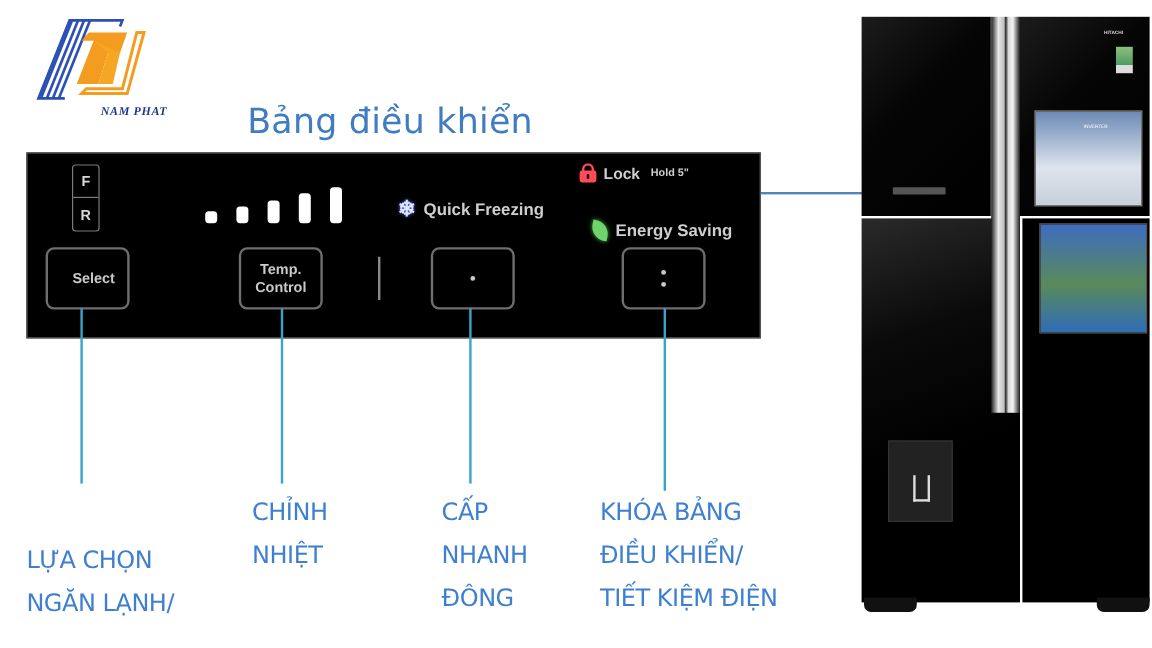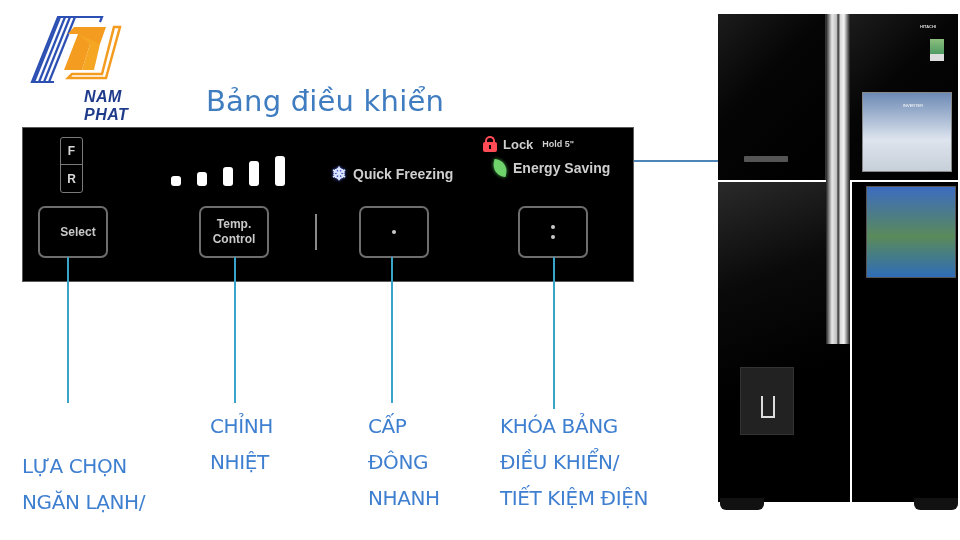--- a/index.html
+++ b/index.html
@@ -1,21 +1,21 @@
 <!DOCTYPE html>
 <html><head>
   <meta charset="utf-8">
   <style>
     * { box-sizing: border-box; margin: 0; padding: 0; }
     html, body { width: 960px; height: 540px; background: #ffffff; overflow: hidden; }
     body { position: relative; font-family: "DejaVu Sans", sans-serif; }
 
     
     .logo { position: absolute; left: 20px; top: 12px; width: 130px; height: 82px; }
-    .logo-text { position: absolute; left: 64px; top: 76px; font-family: Liberation Sans, sans-serif; font-style: italic; font-weight: bold; font-size: 16px; color: #1e3a8a; letter-spacing: 0.5px; }
+    .logo-text { position: absolute; left: 64px; top: 76px; font-family: Liberation Serif, serif; font-style: italic; font-weight: bold; font-size: 10px; color: #1e3a8a; letter-spacing: 0.5px; }
 
     
     .title { position: absolute; left: 206px; top: 84px; font-family: "DejaVu Sans", sans-serif; font-size: 29px; color: #3f7dc0; font-weight: normal; letter-spacing: 0.2px; }
 
     
     .panel { position: absolute; left: 22px; top: 127px; width: 612px; height: 155px; background: #000000; border: 1px solid #5a5a5a; }
 
     .fr-indicator { position: absolute; left: 37px; top: 9px; width: 23px; height: 56px; border: 1.5px solid #7a7a7a; border-radius: 3px; }
     .fr-indicator .cell { height: 50%; display: flex; align-items: center; justify-content: center; font-family: "Liberation Sans", sans-serif; font-weight: bold; font-size: 12px; color: #d8d8d8; }
     .fr-indicator .cell.top { border-bottom: 1.5px solid #7a7a7a; }
@@ -26,21 +26,21 @@
     .qf-label { position: absolute; left: 308px; top: 38px; display: flex; align-items: center; gap: 6px; font-family: "Liberation Sans", sans-serif; font-weight: bold; font-size: 14px; color: #cfcfcf; }
     .snow-icon { width: 16px; height: 16px; color: #dbe6ff; font-size: 18px; line-height: 16px; text-align: center; text-shadow: 0 0 3px #5b6cff; }
 
     .lock-label { position: absolute; left: 460px; top: 8px; display: flex; align-items: center; gap: 6px; font-family: "Liberation Sans", sans-serif; font-weight: bold; font-size: 13px; color: #cfcfcf; }
     .lock-label .hold { font-size: 9px; margin-left: 3px; }
     .lock-icon { width: 14px; height: 16px; position: relative; }
     .lock-icon .shackle { position: absolute; left: 2px; top: 0; width: 10px; height: 9px; border: 2.5px solid #ff4b55; border-bottom: none; border-radius: 5px 5px 0 0; }
     .lock-icon .body { position: absolute; left: 0; top: 6px; width: 14px; height: 10px; background: #ff4b55; border-radius: 2px; }
     .lock-icon .body::after { content: ""; position: absolute; left: 6px; top: 3px; width: 2px; height: 4px; background: #000; }
 
-    .es-label { position: absolute; left: 470px; top: 32px; display: flex; gap: 6px; font-family: "Liberation Sans", sans-serif; font-weight: bold; font-size: 14px; color: #cfcfcf; }
+    .es-label { position: absolute; left: 470px; top: 56px; display: flex; gap: 6px; font-family: "Liberation Sans", sans-serif; font-weight: bold; font-size: 14px; color: #cfcfcf; }
     .leaf-icon { width: 14px; height: 16px; background: #6ed36b; border-radius: 0 12px 0 12px; transform: rotate(10deg); box-shadow: 0 0 4px #4caf50; }
 
     .btn { position: absolute; top: 78px; width: 70px; height: 52px; border: 2px solid #6e6e6e; border-radius: 7px; background: #000; display: flex; flex-direction: column; align-items: center; justify-content: center; font-family: "Liberation Sans", sans-serif; font-weight: bold; font-size: 12px; color: #c9c9c9; line-height: 15px; text-align: center; cursor: pointer; }
     .btn-select { left: 15px; padding-left: 10px; }
     .btn-temp { left: 176px; }
     .btn-qf { left: 336px; }
     .btn-lock { left: 495px; }
     .dot { width: 4px; height: 4px; border-radius: 50%; background: #c9c9c9; }
     .btn-lock .dot { margin: 3px 0; }
 
@@ -153,22 +153,22 @@
 <div class="label" style="left:22px;margin-top:40px;">
   <span>LỰA CHỌN</span>
   <span>NGĂN LẠNH/</span>
 </div>
 <div class="label" style="left:210px;">
   <span>CHỈNH</span>
   <span>NHIỆT</span>
 </div>
 <div class="label" style="left:368px;">
   <span>CẤP</span>
+  <span>NHANH</span>
   <span>ĐÔNG</span>
-  <span>NHANH</span>
 </div>
 <div class="label" style="left:500px;">
   <span>KHÓA BẢNG</span>
   <span>ĐIỀU KHIỂN/</span>
   <span>TIẾT KIỆM ĐIỆN</span>
 </div>
 
 <div class="fridge">
   <div class="door door-tl">
     <div class="display-strip"></div>

